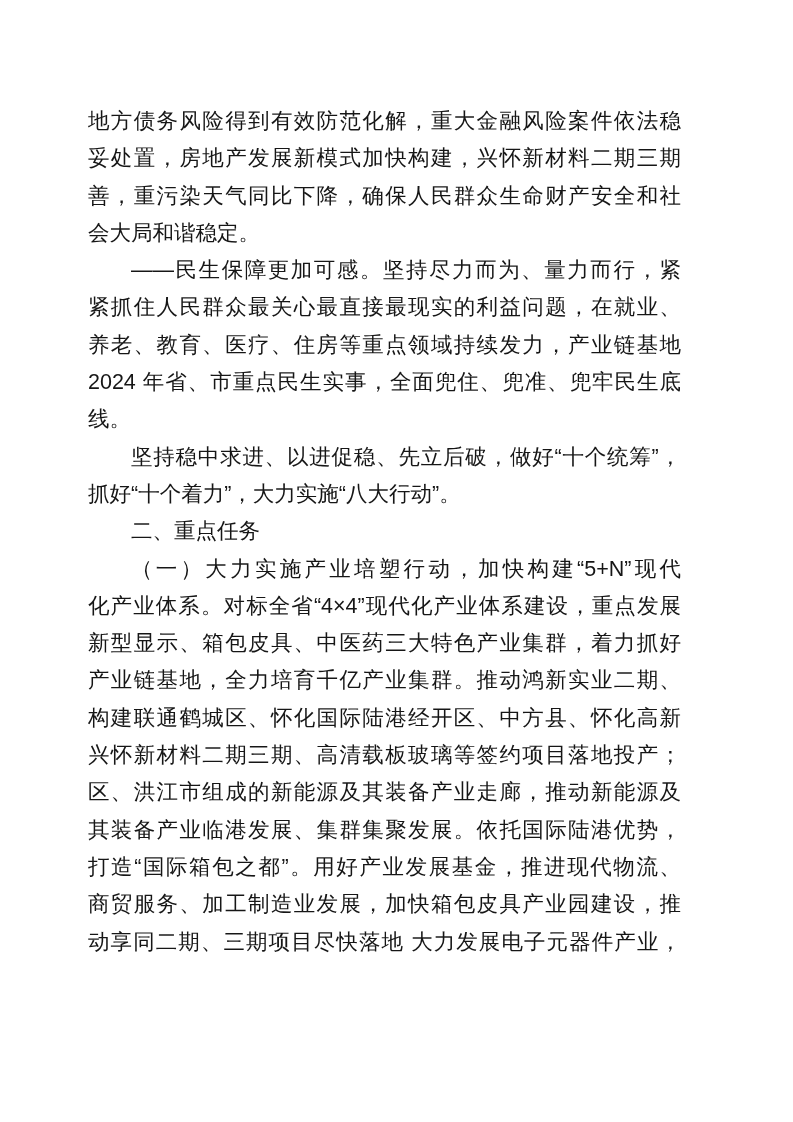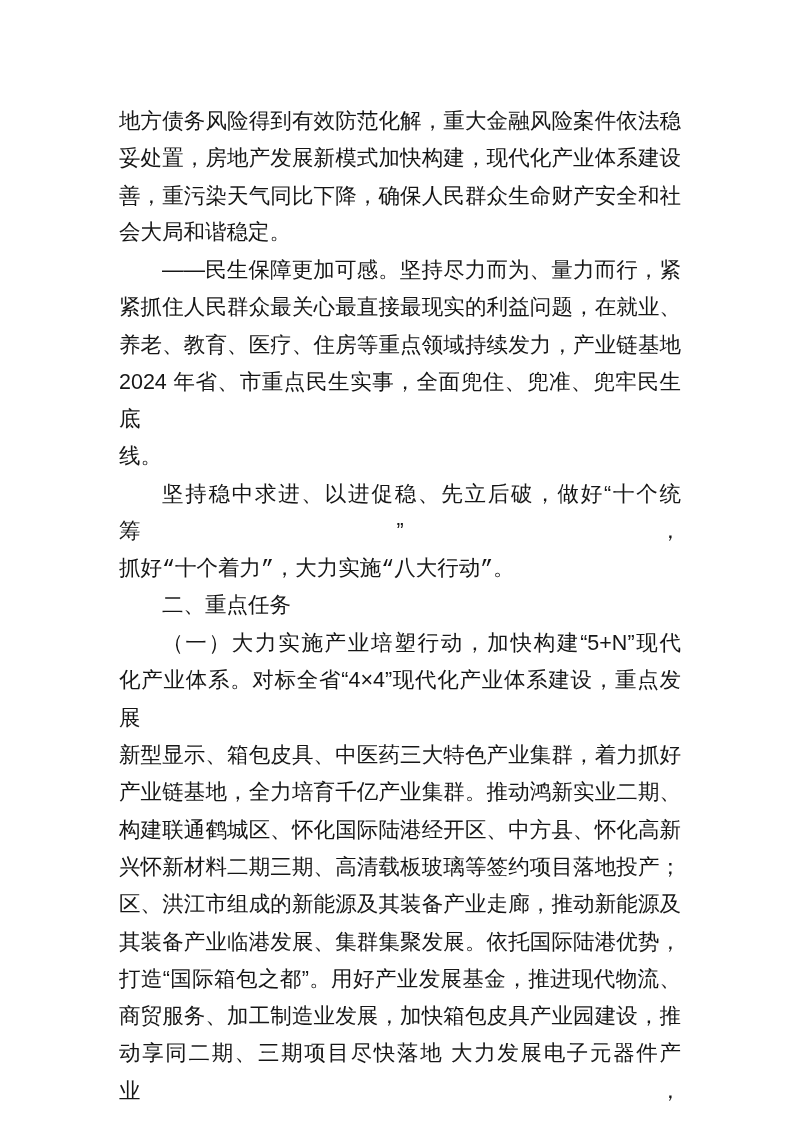--- a/index.html
+++ b/index.html
@@ -6,52 +6,51 @@
     margin: 0;
     padding: 0;
     background: #ffffff;
   }
   .page {
     position: relative;
     box-sizing: border-box;
     width: 793px;
     height: 1122px;
     background: #ffffff;
-    padding: 103px 112px 0 119px;
+    padding: 103px 112px 0 88px;
     color: #161616;
     font-family: "Liberation Sans", "DejaVu Sans", sans-serif;
     font-size: 21.5px;
     line-height: 37.3px;
     overflow: hidden;
   }
   .para { margin: 0; }
   .line {
     white-space: normal;
     text-align: justify;
     text-align-last: justify;
     text-justify: inter-character;
   }
   .line.end {
     text-align: right;
     text-align-last: left;
-    font-family: Liberation Mono, monospace;
   }
   .line.indent {
     text-indent: 2em;
   }
   .heading { font-weight: normal; }
 </style>
 </head>
 <body>
 
 <div class="page">
 
   <div class="para">
     <div class="line">地方债务风险得到有效防范化解，重大金融风险案件依法稳</div>
-    <div class="line">妥处置，房地产发展新模式加快构建，现代化产业体系建设</div>
+    <div class="line">妥处置，房地产发展新模式加快构建，兴怀新材料二期三期</div>
     <div class="line">善，重污染天气同比下降，确保人民群众生命财产安全和社</div>
     <div class="line end">会大局和谐稳定。</div>
   </div>
 
   <div class="para">
     <div class="line indent">——民生保障更加可感。坚持尽力而为、量力而行，紧</div>
     <div class="line">紧抓住人民群众最关心最直接最现实的利益问题，在就业、</div>
     <div class="line">养老、教育、医疗、住房等重点领域持续发力，产业链基地</div>
     <div class="line">2024 年省、市重点民生实事，全面兜住、兜准、兜牢民生底</div>
     <div class="line end">线。</div>

